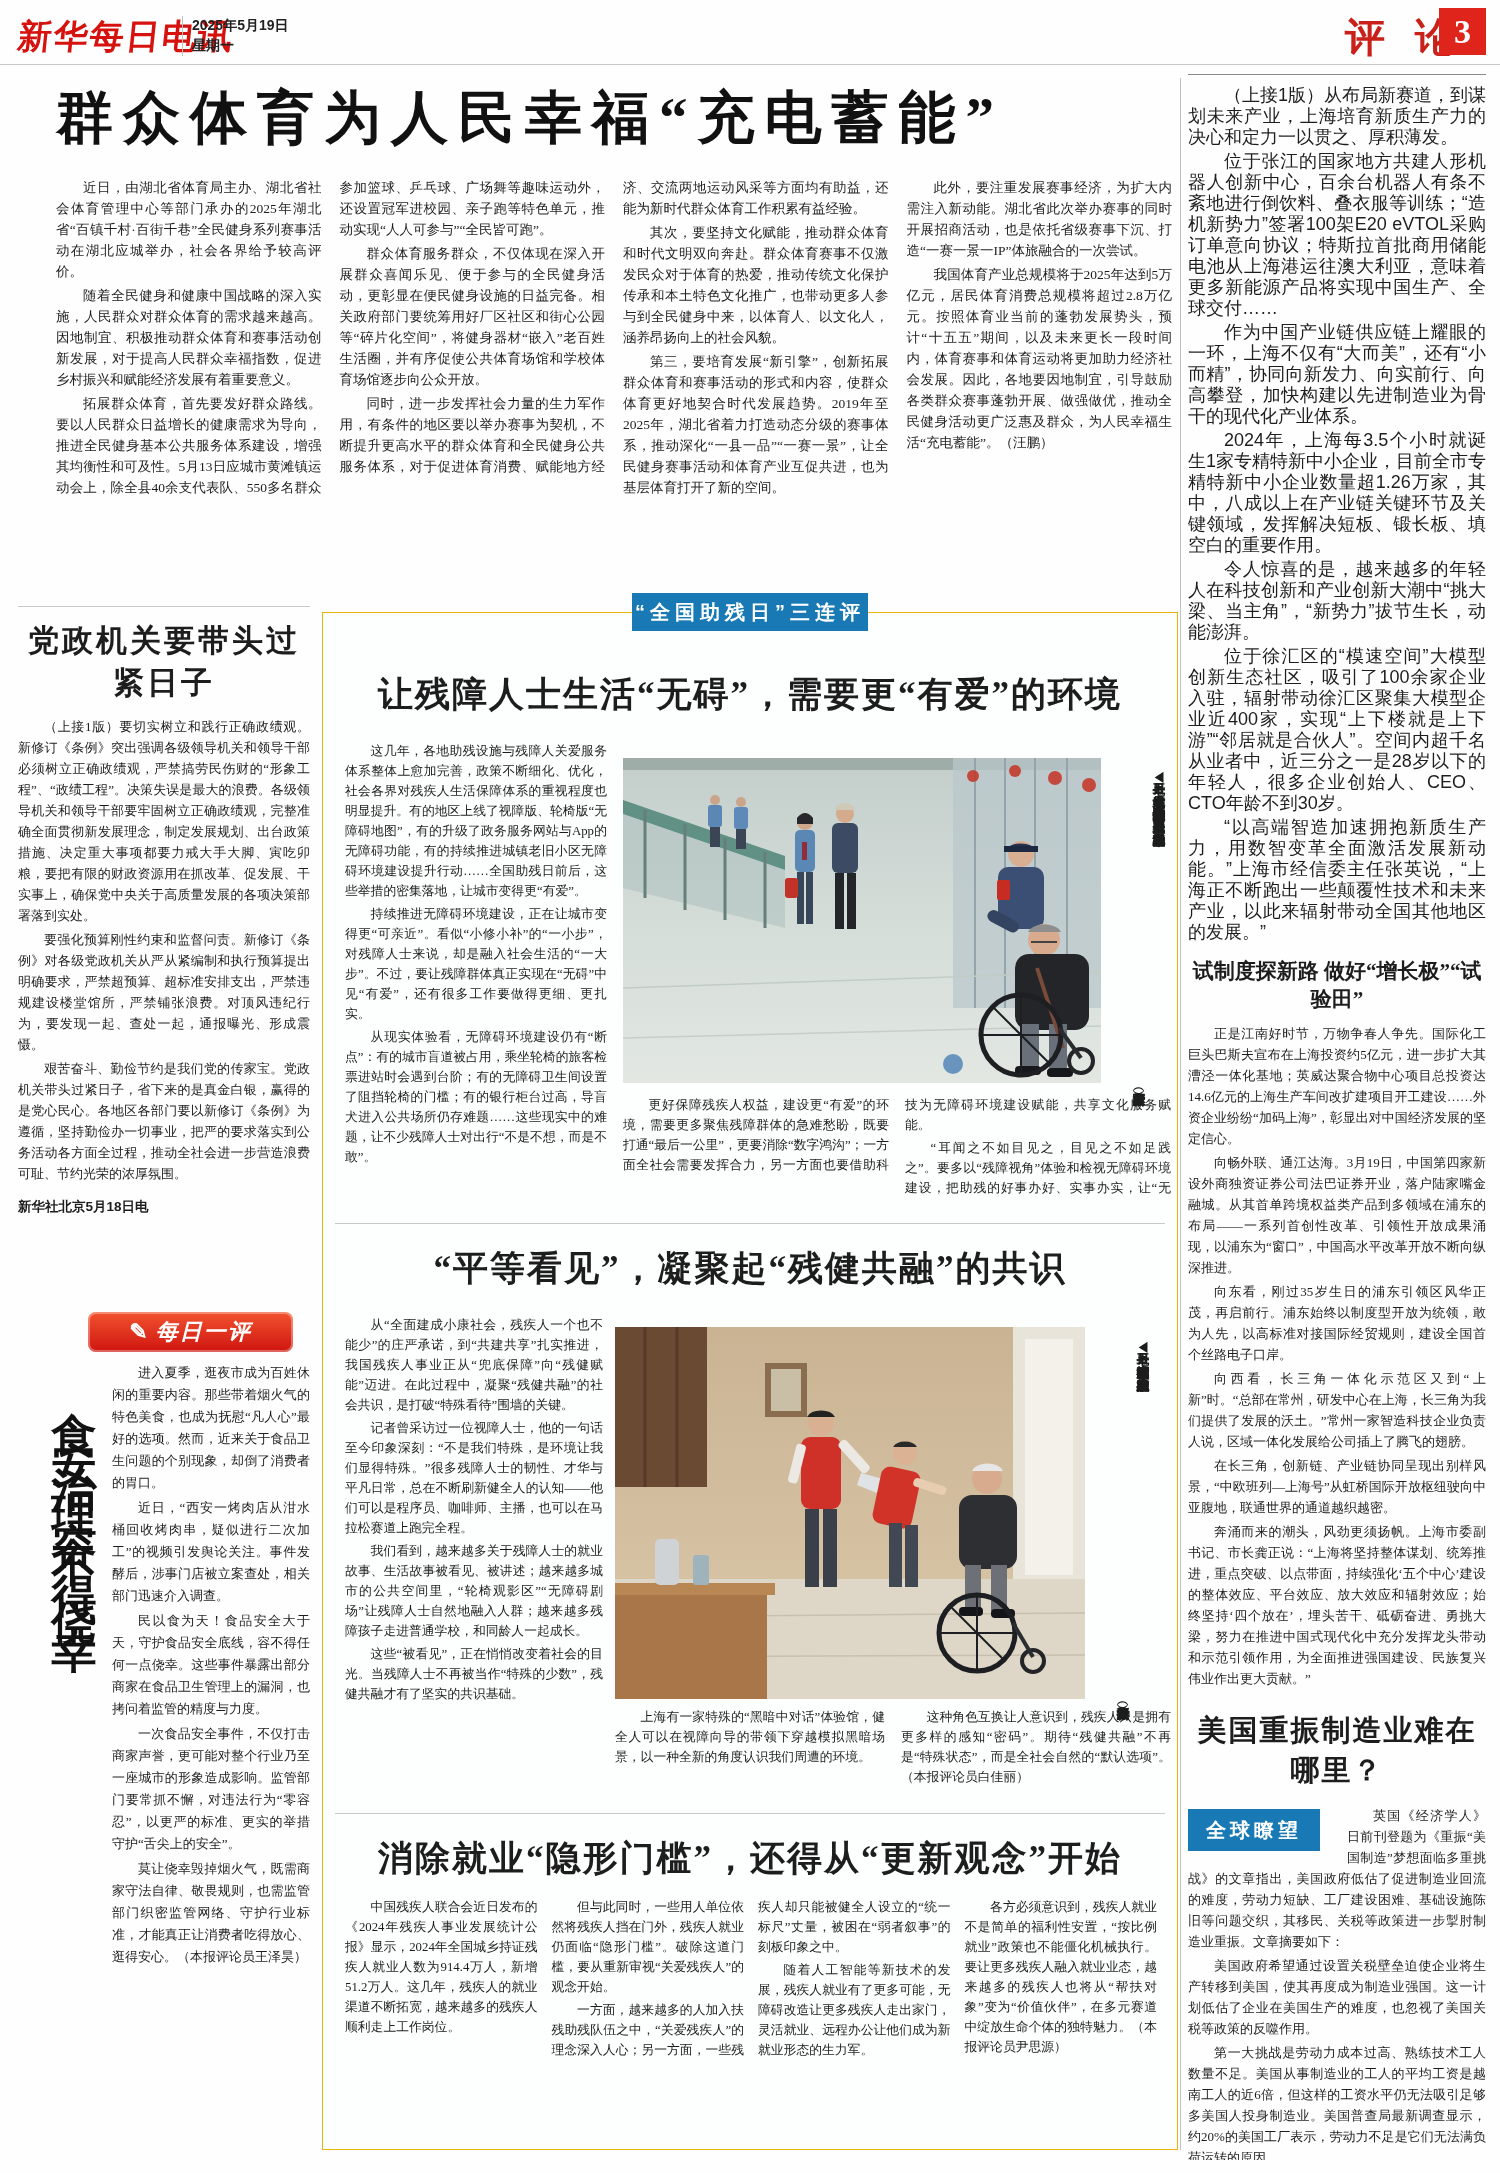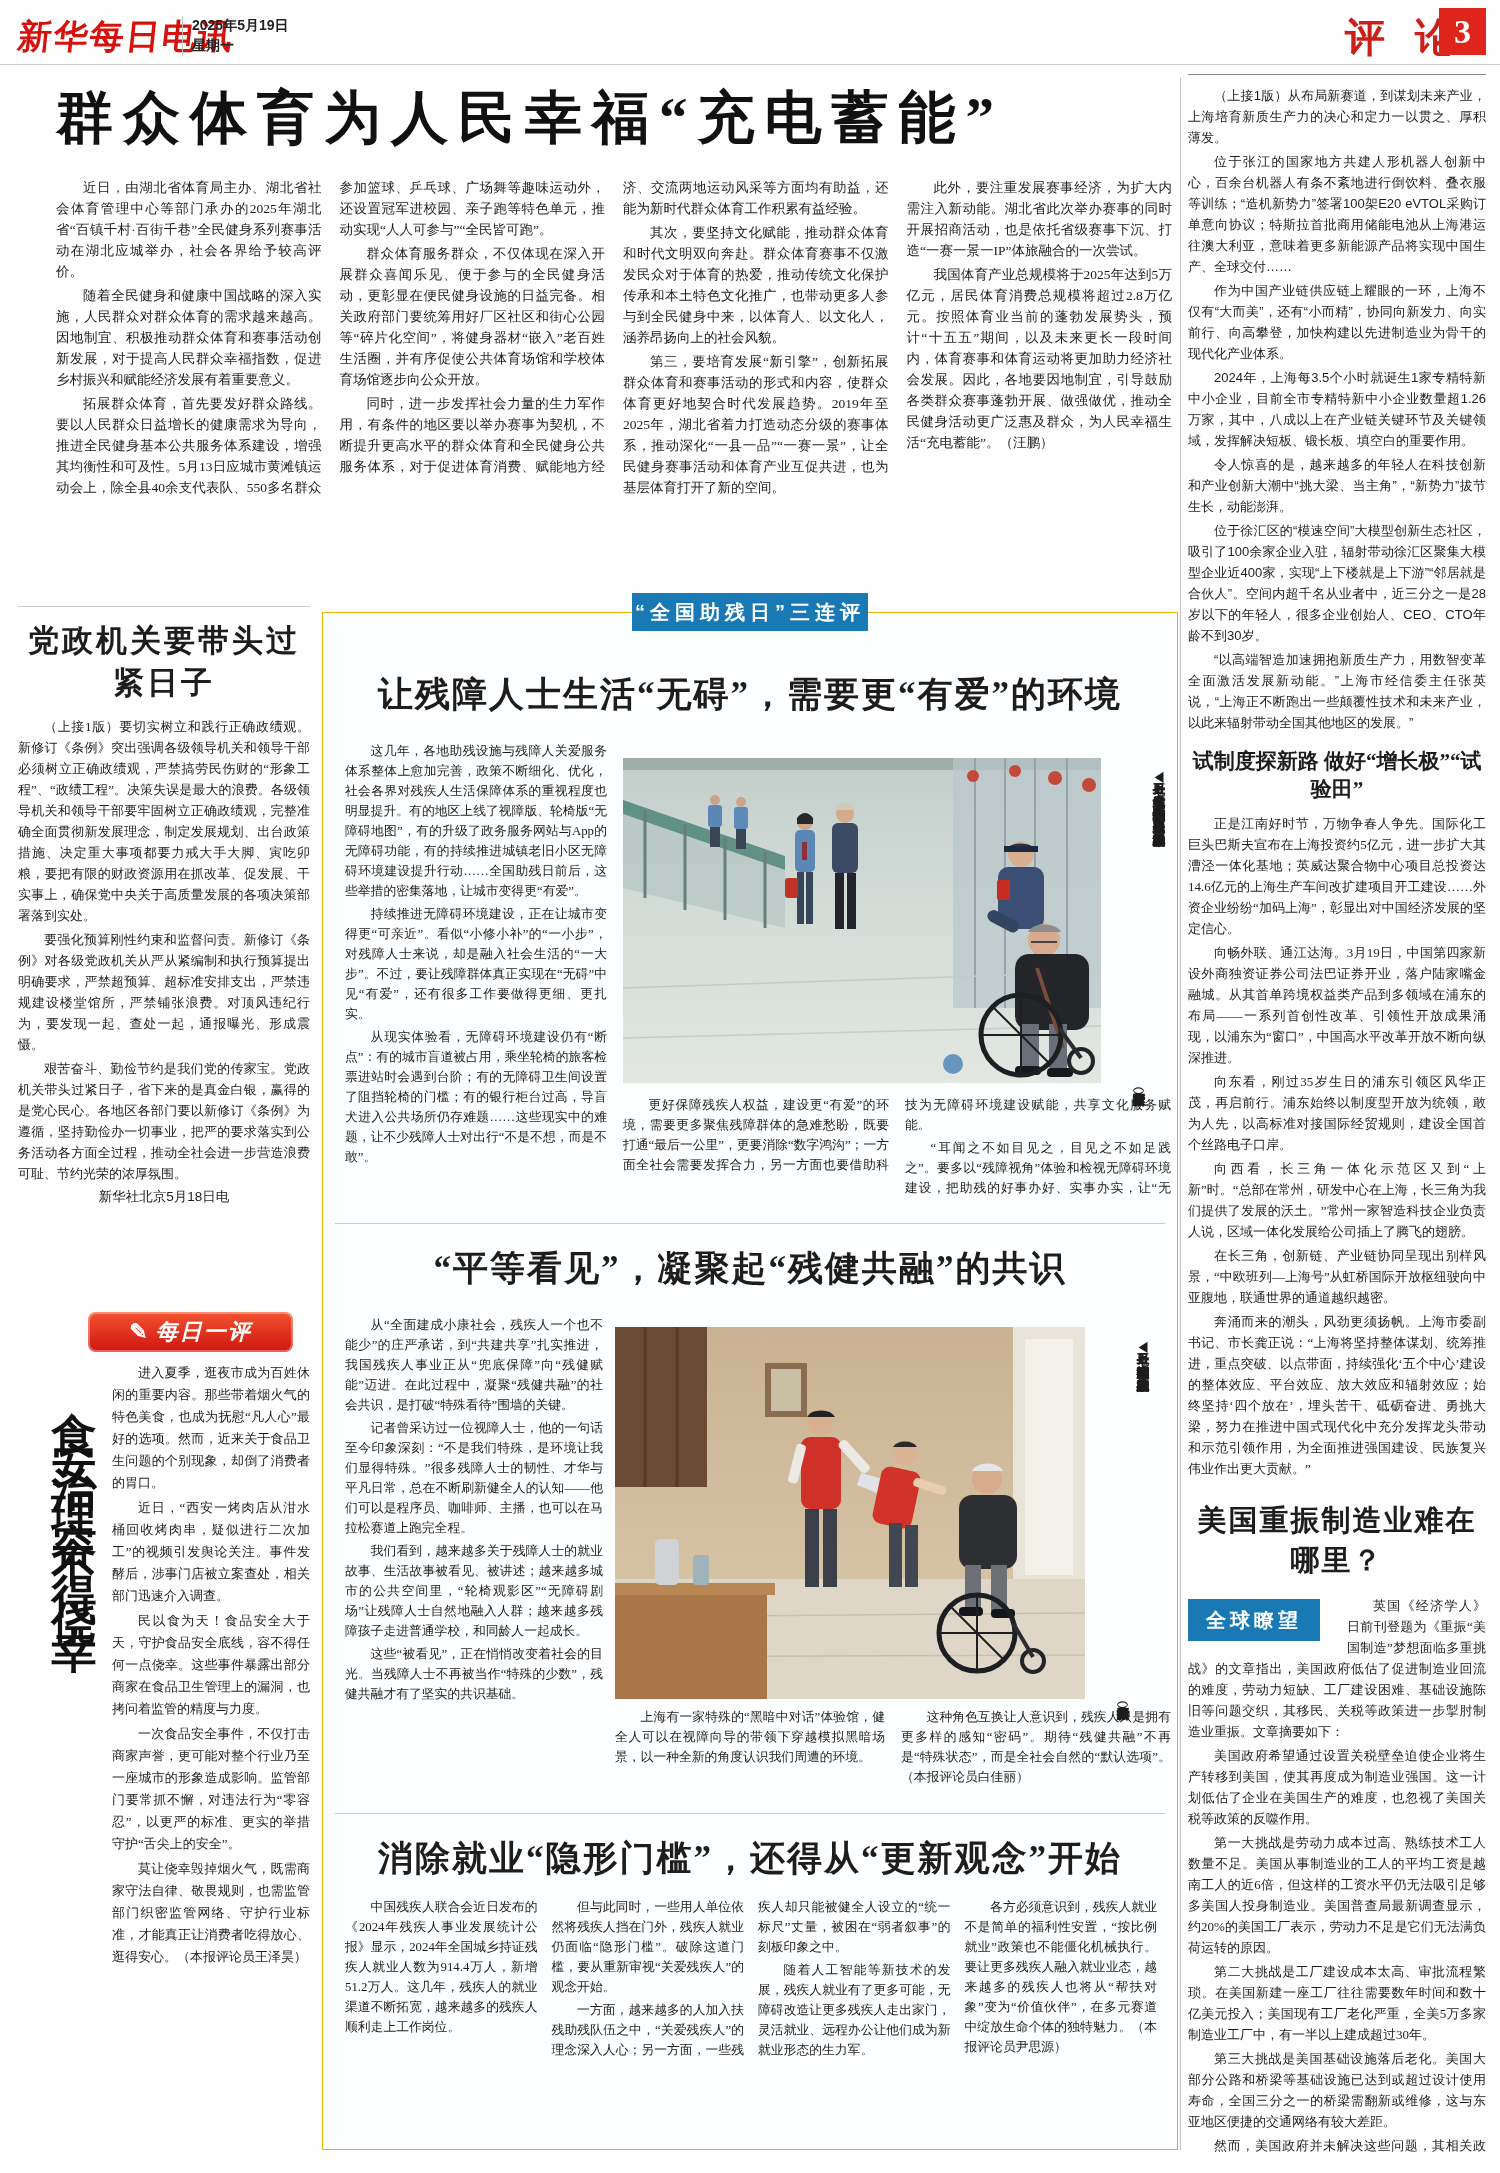--- a/index.html
+++ b/index.html
@@ -22,21 +22,21 @@
   .h-left{font-size:31px;font-weight:bold;text-align:center;letter-spacing:3px;}
   .h-mid{font-size:35px;font-weight:bold;text-align:center;letter-spacing:2px;}
   .h-us{font-size:29px;font-weight:bold;text-align:center;letter-spacing:2px;}
   .h-sub{font-size:21px;font-weight:bold;text-align:center;margin:14px 0 10px 0;}
   
   .bt-main{font-size:13.5px;line-height:21px;}
   .bt{font-size:13px;line-height:21px;}
   .bt-box{font-size:12.8px;line-height:20px;}
   .cols4{column-count:4;column-gap:18px;overflow:hidden;}
   .cols2{column-count:2;column-gap:16px;overflow:hidden;}
-  .dateline{font-weight:normal;text-align:center;font-family:"Liberation Sans",sans-serif;font-size:13.5px;margin-top:4px;}
+  .dateline{font-weight:bold;text-align:left;font-family:"Liberation Sans",sans-serif;font-size:13.5px;margin-top:14px;}
   
   .centerbox{border:1px solid #eab308;background:#fdfefe;}
   .banner-blue{background:#1879b4;color:#ffffff;font-family:"Liberation Sans",sans-serif;
                font-weight:bold;font-size:20px;letter-spacing:5px;text-align:center;line-height:38px;}
   
   .daily{background:linear-gradient(180deg,#f2532f,#cf1510);border-radius:8px;color:#fff;
          text-align:center;line-height:40px;font-weight:bold;font-size:22px;font-style:italic;
          font-family:"Liberation Sans",sans-serif;letter-spacing:2px;box-shadow:inset 0 0 0 2px #ffffff55;}
   .daily .pen{font-style:normal;margin-right:6px;}
   
@@ -286,21 +286,21 @@
         <p class="para">中国残疾人联合会近日发布的《2024年残疾人事业发展统计公报》显示，2024年全国城乡持证残疾人就业人数为914.4万人，新增51.2万人。这几年，残疾人的就业渠道不断拓宽，越来越多的残疾人顺利走上工作岗位。</p>
         <p class="para">但与此同时，一些用人单位依然将残疾人挡在门外，残疾人就业仍面临“隐形门槛”。破除这道门槛，要从重新审视“关爱残疾人”的观念开始。</p>
         <p class="para">一方面，越来越多的人加入扶残助残队伍之中，“关爱残疾人”的理念深入人心；另一方面，一些残疾人却只能被健全人设立的“统一标尺”丈量，被困在“弱者叙事”的刻板印象之中。</p>
         <p class="para">随着人工智能等新技术的发展，残疾人就业有了更多可能，无障碍改造让更多残疾人走出家门，灵活就业、远程办公让他们成为新就业形态的生力军。</p>
         <p class="para">各方必须意识到，残疾人就业不是简单的福利性安置，“按比例就业”政策也不能僵化机械执行。要让更多残疾人融入就业业态，越来越多的残疾人也将从“帮扶对象”变为“价值伙伴”，在多元赛道中绽放生命个体的独特魅力。（本报评论员尹思源）</p>
       </div>
   </div>
 
   <div class="abs" style="left:1188px;top:74px;width:298px;height:2086px;overflow:hidden;">
     <div class="hline-dark" style="width:298px;margin-bottom:10px;"></div>
-    <div class="hei" style="font-size:13px;line-height:21px;">
+    <div class="hei" style="font-size:18px;line-height:21px;">
         <p class="para">（上接1版）从布局新赛道，到谋划未来产业，上海培育新质生产力的决心和定力一以贯之、厚积薄发。</p>
         <p class="para">位于张江的国家地方共建人形机器人创新中心，百余台机器人有条不紊地进行倒饮料、叠衣服等训练；“造机新势力”签署100架E20 eVTOL采购订单意向协议；特斯拉首批商用储能电池从上海港运往澳大利亚，意味着更多新能源产品将实现中国生产、全球交付……</p>
         <p class="para">作为中国产业链供应链上耀眼的一环，上海不仅有“大而美”，还有“小而精”，协同向新发力、向实前行、向高攀登，加快构建以先进制造业为骨干的现代化产业体系。</p>
         <p class="para">2024年，上海每3.5个小时就诞生1家专精特新中小企业，目前全市专精特新中小企业数量超1.26万家，其中，八成以上在产业链关键环节及关键领域，发挥解决短板、锻长板、填空白的重要作用。</p>
         <p class="para">令人惊喜的是，越来越多的年轻人在科技创新和产业创新大潮中“挑大梁、当主角”，“新势力”拔节生长，动能澎湃。</p>
         <p class="para">位于徐汇区的“模速空间”大模型创新生态社区，吸引了100余家企业入驻，辐射带动徐汇区聚集大模型企业近400家，实现“上下楼就是上下游”“邻居就是合伙人”。空间内超千名从业者中，近三分之一是28岁以下的年轻人，很多企业创始人、CEO、CTO年龄不到30岁。</p>
         <p class="para">“以高端智造加速拥抱新质生产力，用数智变革全面激活发展新动能。”上海市经信委主任张英说，“上海正不断跑出一些颠覆性技术和未来产业，以此来辐射带动全国其他地区的发展。”</p>
       </div>
     <div class="h-sub">试制度探新路  做好“增长极”“试验田”</div>
     <div class="bt">

